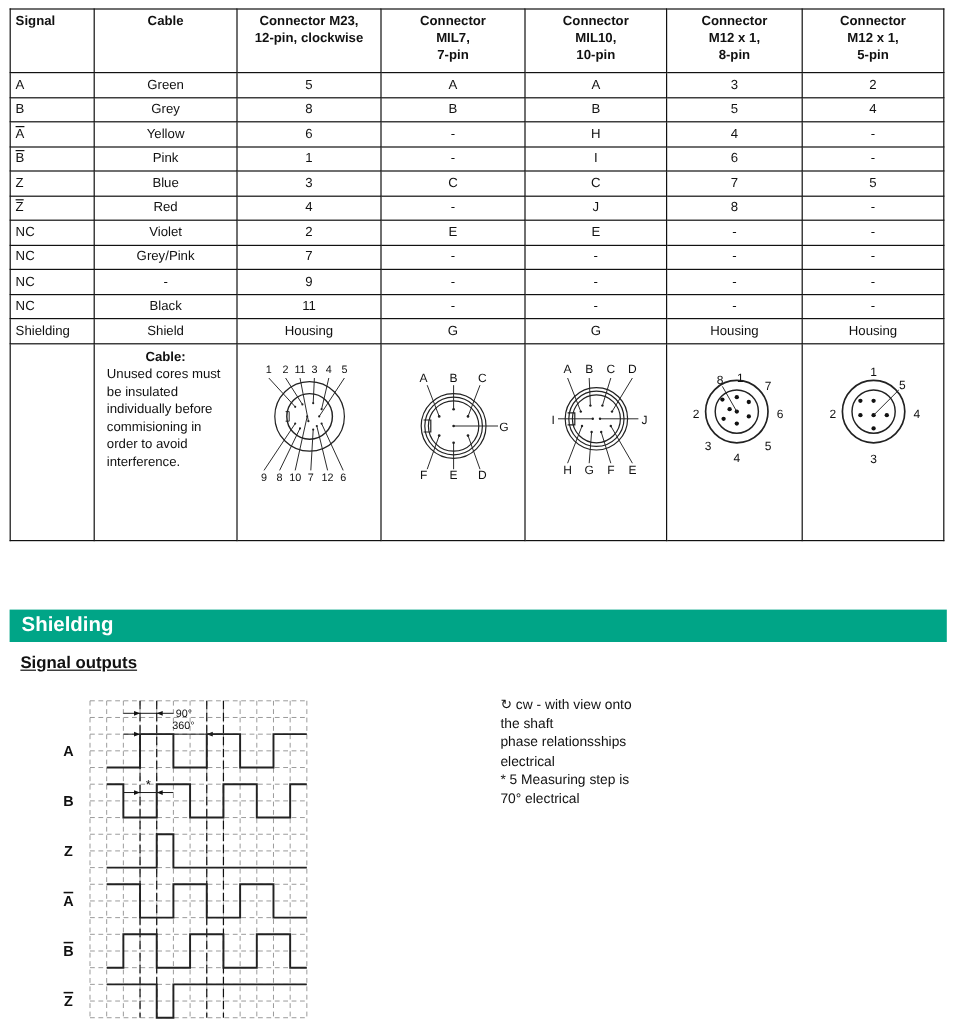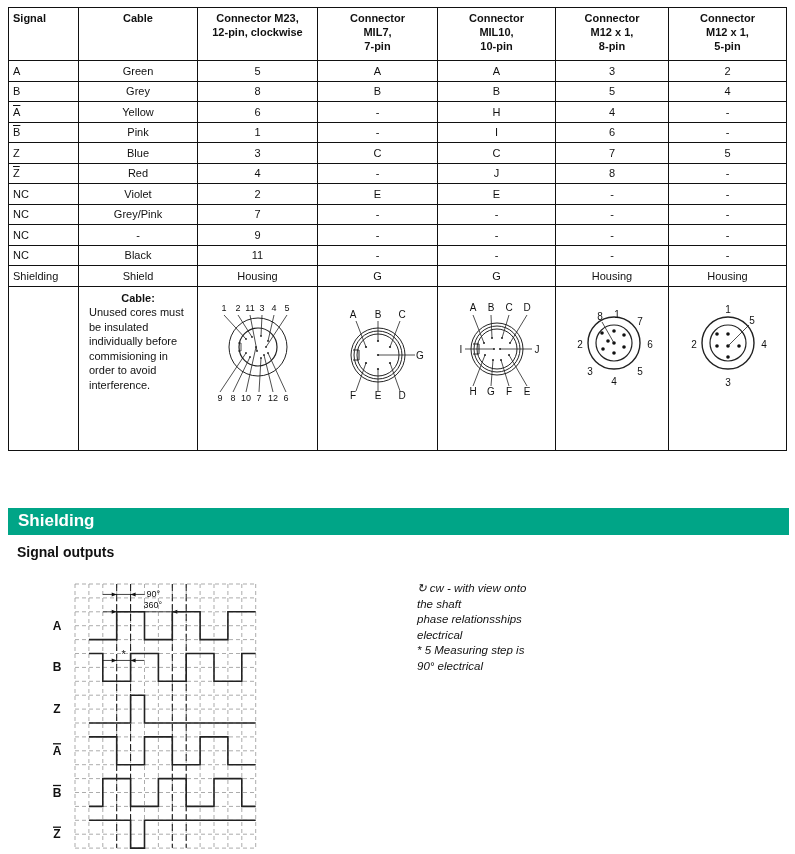--- a/index.html
+++ b/index.html
@@ -14,23 +14,23 @@
   table.pinout tr.img-row td { height: 155px; vertical-align: top; padding: 4px 2px; }
   .note { text-align: left; padding-left: 8px; font-size: 11px; line-height: 14.5px; }
   .note .title { font-weight: bold; text-align: center; display: block; margin-left: -8px; }
   .ovl { text-decoration: overline; }
   sub { font-size: 9px; font-weight: bold; vertical-align: -3px; }
   svg text { font-family: "Liberation Sans", sans-serif; }
   .section-bar { position: absolute; left: 8px; top: 508px; width: 781px; height: 27px;
                  background: #00a587; }
   .section-bar span { position: absolute; left: 10px; top: 3px; color: #fff; font-weight: bold;
                  font-size: 17px; }
-  .subhead { position: absolute; left: 17px; top: 544px; font-weight: bold; font-size: 14px; }
+  .subhead { position: absolute; left: 17px; top: 544px; font-weight: bold; font-size: 14px; text-decoration: underline; }
   .wave { position: absolute; left: 40px; top: 580px; }
-  .legend { position: absolute; left: 417px; top: 581px; font-size: 11.5px; line-height: 15.5px; font-style: italic; }
+  .legend { position: absolute; left: 417px; top: 581px; font-size: 11.5px; line-height: 15.5px; }
   .legend div { white-space: nowrap; }
 </style>
 </head>
 <body>
 
 <table class="pinout">
   <colgroup>
     <col style="width:70px">
       <col style="width:119px">
       <col style="width:120px">
@@ -369,14 +369,14 @@
     <text x="17" y="258.20000000000005" font-size="12" text-anchor="middle" fill="#111" font-weight="bold">Z</text>
     <line x1="13" y1="247.20000000000002" x2="21" y2="247.20000000000002" stroke="#111" stroke-width="1.3"></line>
   </svg>
 
 <div class="legend" id="legend">
     <div>↻ cw - with view onto</div>
     <div>the shaft</div>
     <div>phase relationsships</div>
     <div>electrical</div>
     <div>* 5 Measuring step is</div>
-    <div>90° electrical</div>
+    <div>70° electrical</div>
   </div>
 
 </body></html>

